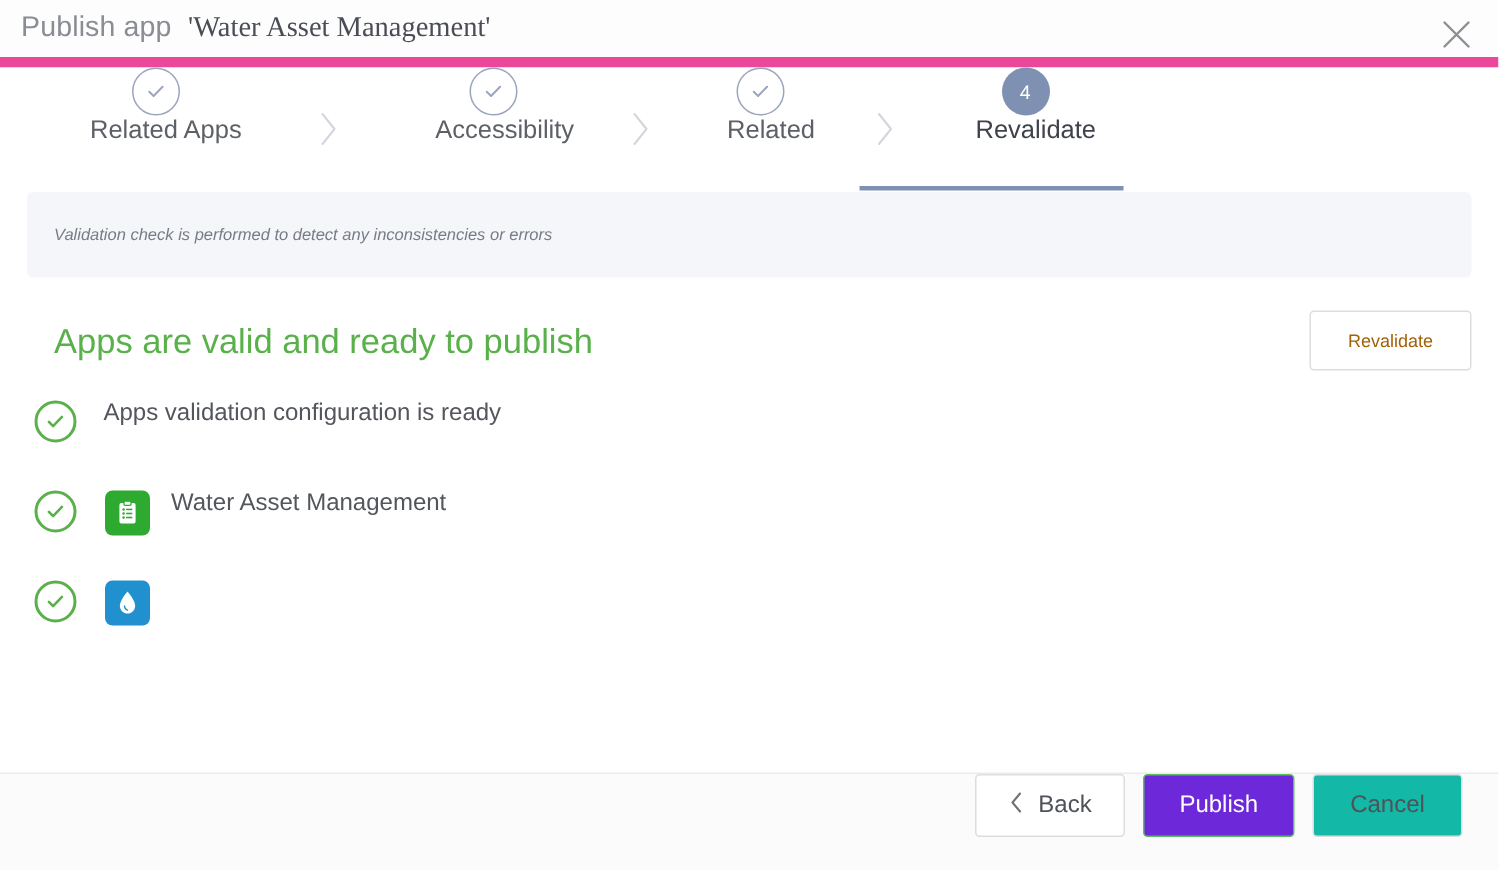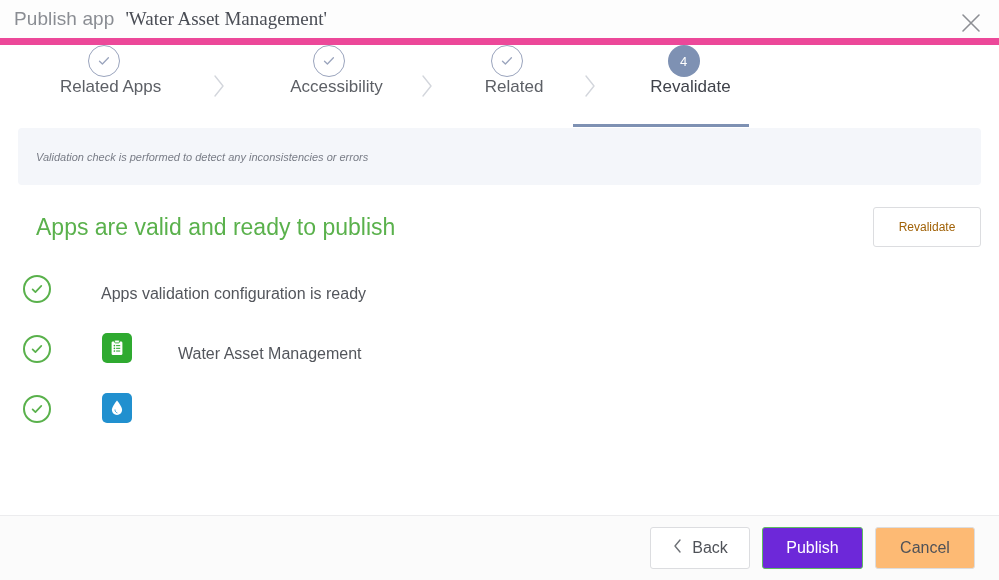--- a/index.html
+++ b/index.html
@@ -167,25 +167,24 @@
     cursor: pointer;
   }
 
   
   .check-list {
     margin-top: 20px;
     position: relative;
   }
   .check-item {
     display: flex;
-    align-items: flex-end;
+    align-items: flex-start;
     height: 36px;
     margin-bottom: 24px;
     position: relative;
-    gap: 32px;
   }
   .check-item:last-child { margin-bottom: 0; }
   .check-circle {
     width: 28px; height: 28px;
     border-radius: 50%;
     border: 2px solid #5ab14c;
     display: flex;
     align-items: center;
     justify-content: center;
     flex: 0 0 auto;
@@ -212,21 +211,20 @@
   }
   .check-text.plain { margin-left: 18px; }
 
   
   .footer {
     height: 65px;
     min-height: 65px;
     border-top: 1px solid #ececee;
     background: #fbfbfb;
     display: flex;
-    align-items: center;
     justify-content: flex-end;
     padding-right: 24px;
     gap: 12px;
     padding-left: 32px;
   }
   .btn {
     height: 42px;
     border-radius: 3px;
     font-size: 16px;
     font-family: "Liberation Sans", sans-serif;
@@ -243,21 +241,21 @@
     gap: 9px;
   }
   .btn-publish {
     width: 101px;
     background: #6d28d9;
     border: 1px solid #5dbb61;
     color: #ffffff;
   }
   .btn-cancel {
     width: 100px;
-    background: #fdba74;
+    background: #14b8a6;
     border: 1px solid #dcdde0;
     color: #4f5258;
   }
 </style>
 </head>
 <body>
 
 <div id="dialog">
 
   <div class="header">

